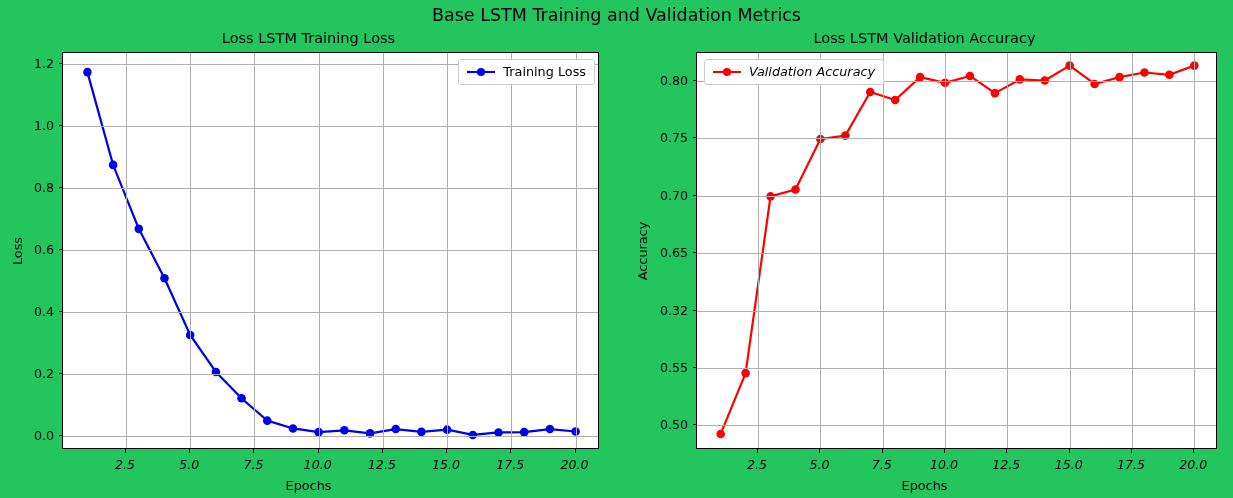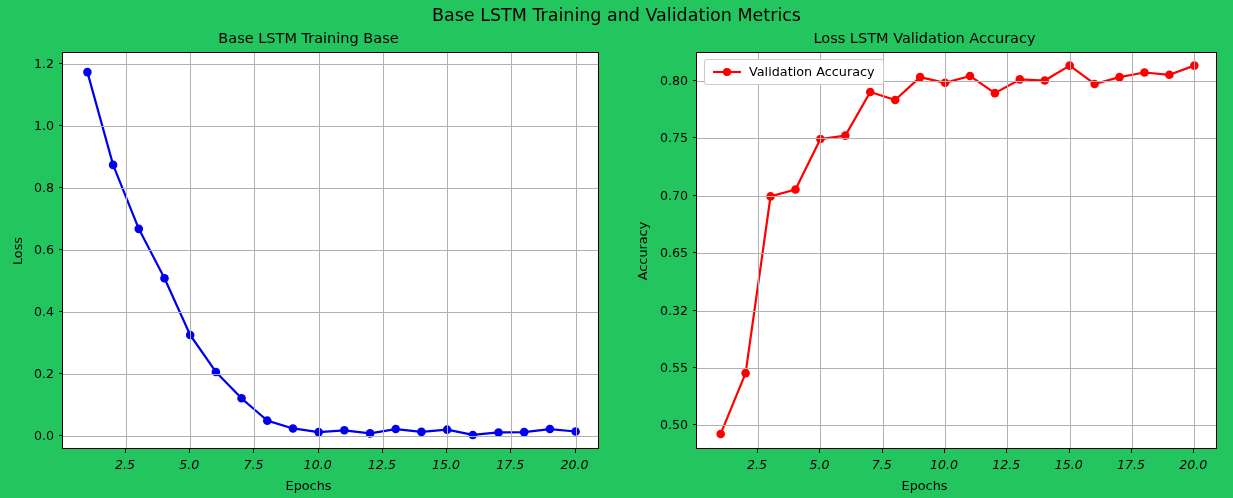--- a/index.html
+++ b/index.html
@@ -112,32 +112,32 @@
     display: flex;
     align-items: center;
     gap: 7px;
     font-size: 12.8px;
     line-height: 14px;
     color: #000000;
     white-space: nowrap;
     box-shadow: 0 0 0 0 rgba(0,0,0,0);
   }
   #legend-left  { top: 59px;  right: 22px; }
-  #legend-right { top: 59px;  left: 88px; }
+  #legend-right { top: 59px;  left: 88px; font-style: italic; }
   .legend-swatch { display: block; }
 </style>
 </head>
 <body>
 
 <div id="figure">
 
   <div id="suptitle">Base LSTM Training and Validation Metrics</div>
 
   <div class="panel" id="panel-left">
-    <div class="axes-title">Base LSTM Training Base</div>
+    <div class="axes-title">Loss LSTM Training Loss</div>
 
     <div class="axis-label-y" id="ylabel-left" style="left: 10px; top: 250.5px; transform: rotate(-90deg) translateX(-50%);">Loss</div>
     <div class="axis-label-x">Epochs</div>
 
     <div class="plot" id="plot-left">
       <svg class="series" id="svg-left" width="537" height="397">
           <polyline points="24.41,19.09 50.10,111.90 75.80,175.84 101.49,225.19 127.18,282.00 152.88,318.93 178.57,345.32 204.27,367.67 229.96,375.43 255.65,379.15 281.35,377.29 307.04,380.39 332.73,376.05 358.43,378.84 384.12,376.67 409.82,381.95 435.51,379.46 461.20,379.15 486.90,376.05 512.59,378.53" fill="none" stroke="#0000ee" stroke-width="2.2" stroke-linejoin="round" stroke-linecap="round"></polyline>
           <circle cx="24.41" cy="19.09" r="4.3" fill="#0000ee"></circle>
           <circle cx="50.10" cy="111.90" r="4.3" fill="#0000ee"></circle>
           <circle cx="75.80" cy="175.84" r="4.3" fill="#0000ee"></circle>
@@ -169,20 +169,27 @@
         <div class="grid-line grid-v" style="left: 63px;"></div>
         <div class="grid-line grid-v" style="left: 127px;"></div>
         <div class="grid-line grid-v" style="left: 191px;"></div>
         <div class="grid-line grid-v" style="left: 256px;"></div>
         <div class="grid-line grid-v" style="left: 320px;"></div>
         <div class="grid-line grid-v" style="left: 384px;"></div>
         <div class="grid-line grid-v" style="left: 448px;"></div>
         <div class="grid-line grid-v" style="left: 513px;"></div>
       </div>
 
+    <div class="legend" id="legend-left">
+      <svg class="legend-swatch" width="30" height="12" viewBox="0 0 30 12">
+        <line x1="1" y1="6" x2="29" y2="6" stroke="#0000ee" stroke-width="2.1"></line>
+        <circle cx="15" cy="6" r="4.1" fill="#0000ee"></circle>
+      </svg>
+      <span>Training Loss</span>
+    </div>
   <div class="tick-mark tick-y" style="top: 435.187px; left: 58.5px;"></div>
       <div class="tick-label tick-label-y" style="top: 435.187px; left: -4px; width: 58px;">0.0</div>
       <div class="tick-mark tick-y" style="top: 373.108px; left: 58.5px;"></div>
       <div class="tick-label tick-label-y" style="top: 373.108px; left: -4px; width: 58px;">0.2</div>
       <div class="tick-mark tick-y" style="top: 311.028px; left: 58.5px;"></div>
       <div class="tick-label tick-label-y" style="top: 311.028px; left: -4px; width: 58px;">0.4</div>
       <div class="tick-mark tick-y" style="top: 248.948px; left: 58.5px;"></div>
       <div class="tick-label tick-label-y" style="top: 248.948px; left: -4px; width: 58px;">0.6</div>
       <div class="tick-mark tick-y" style="top: 186.868px; left: 58.5px;"></div>
       <div class="tick-label tick-label-y" style="top: 186.868px; left: -4px; width: 58px;">0.8</div>

